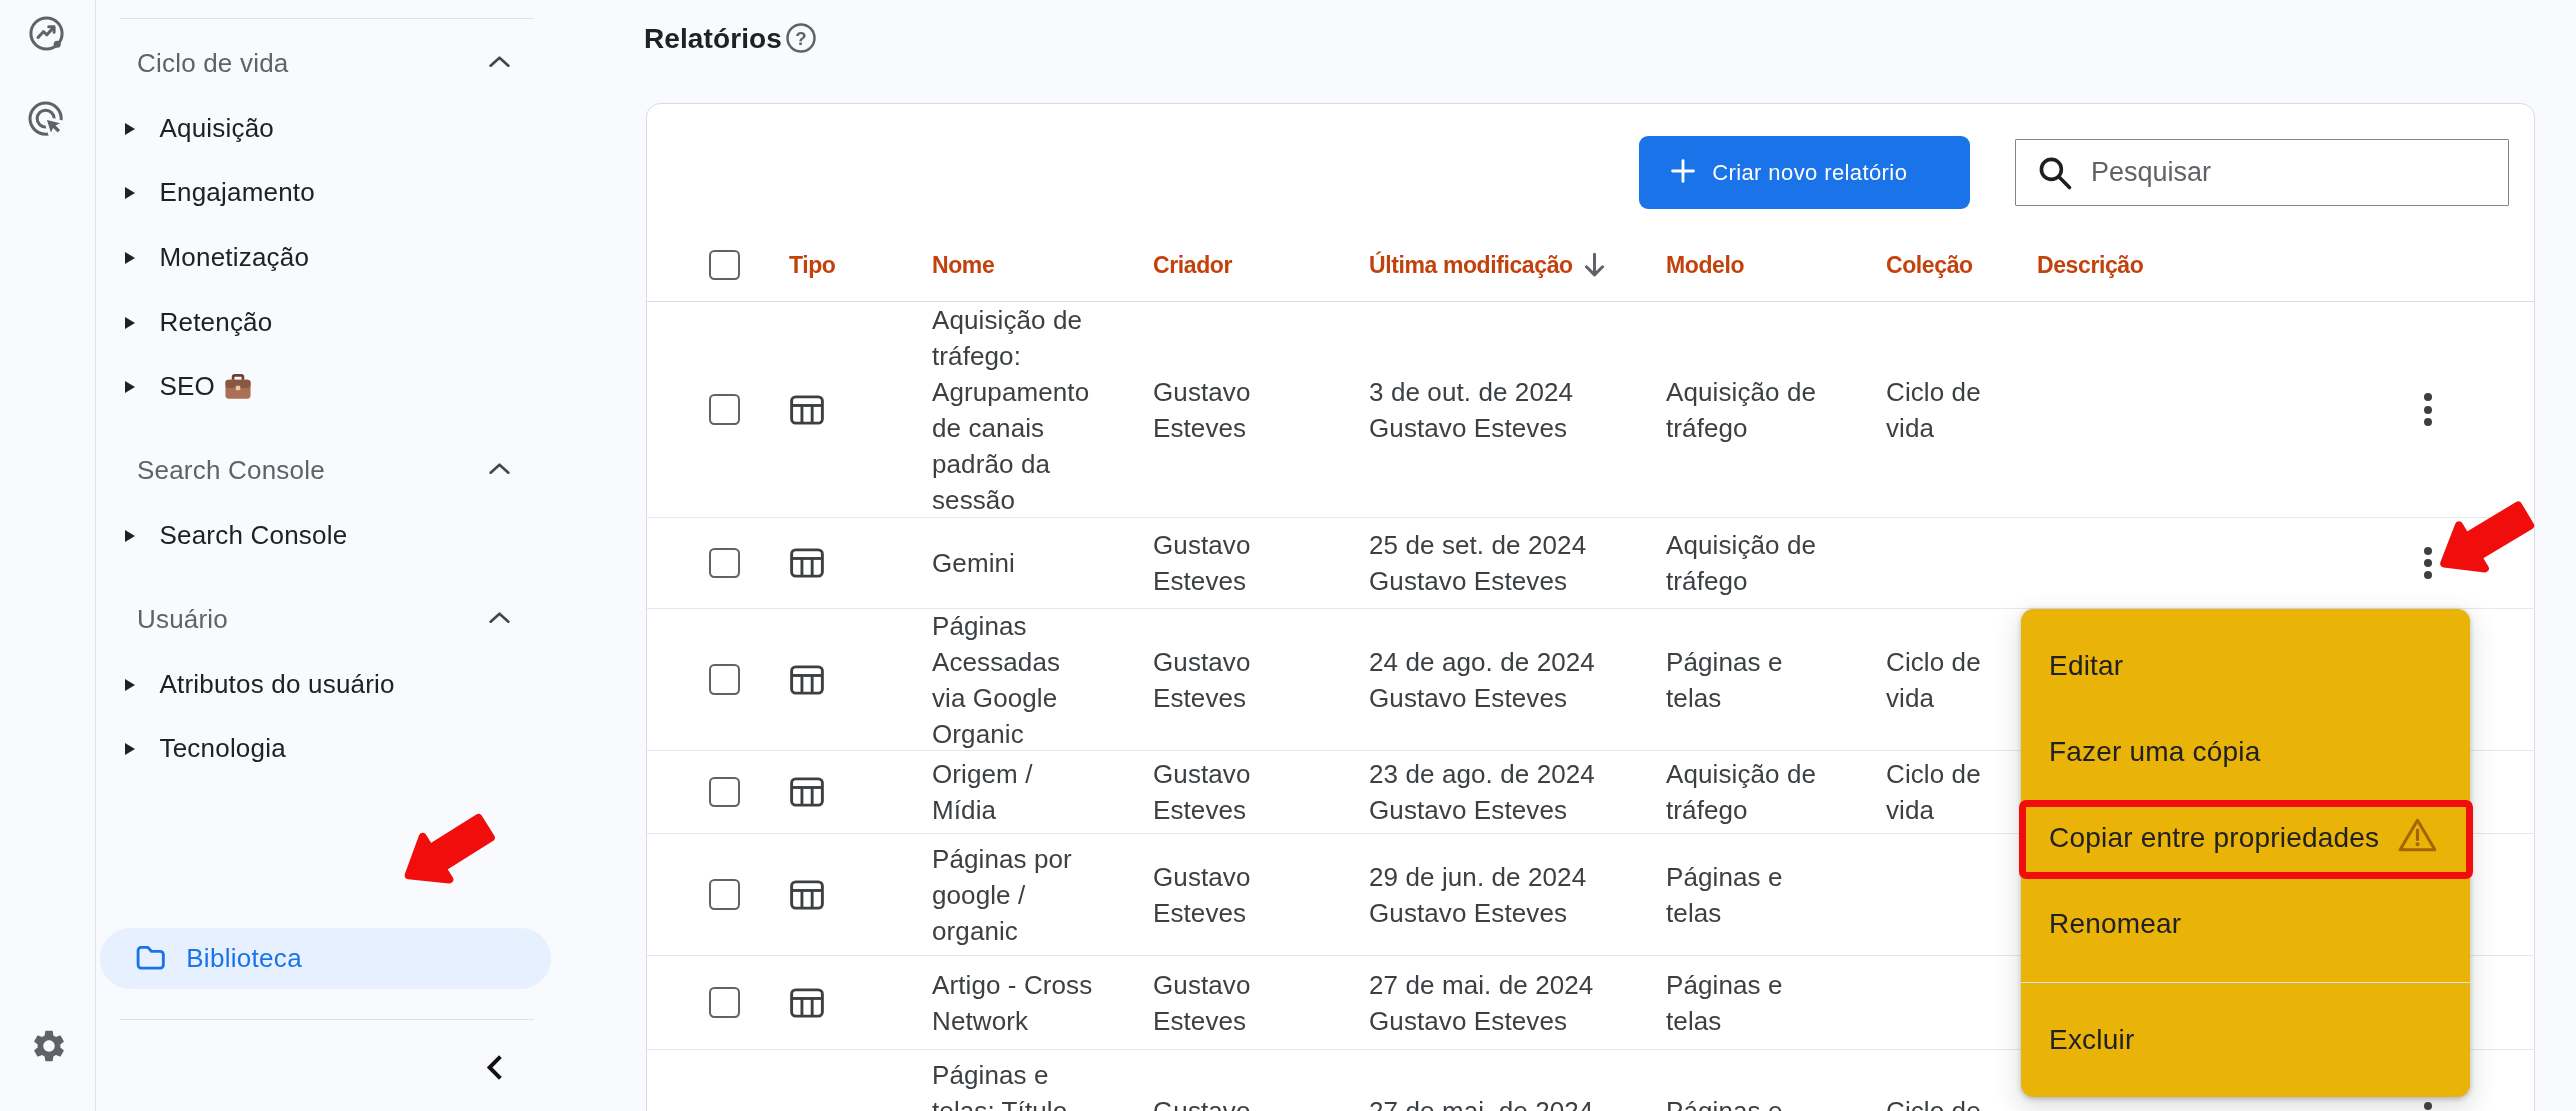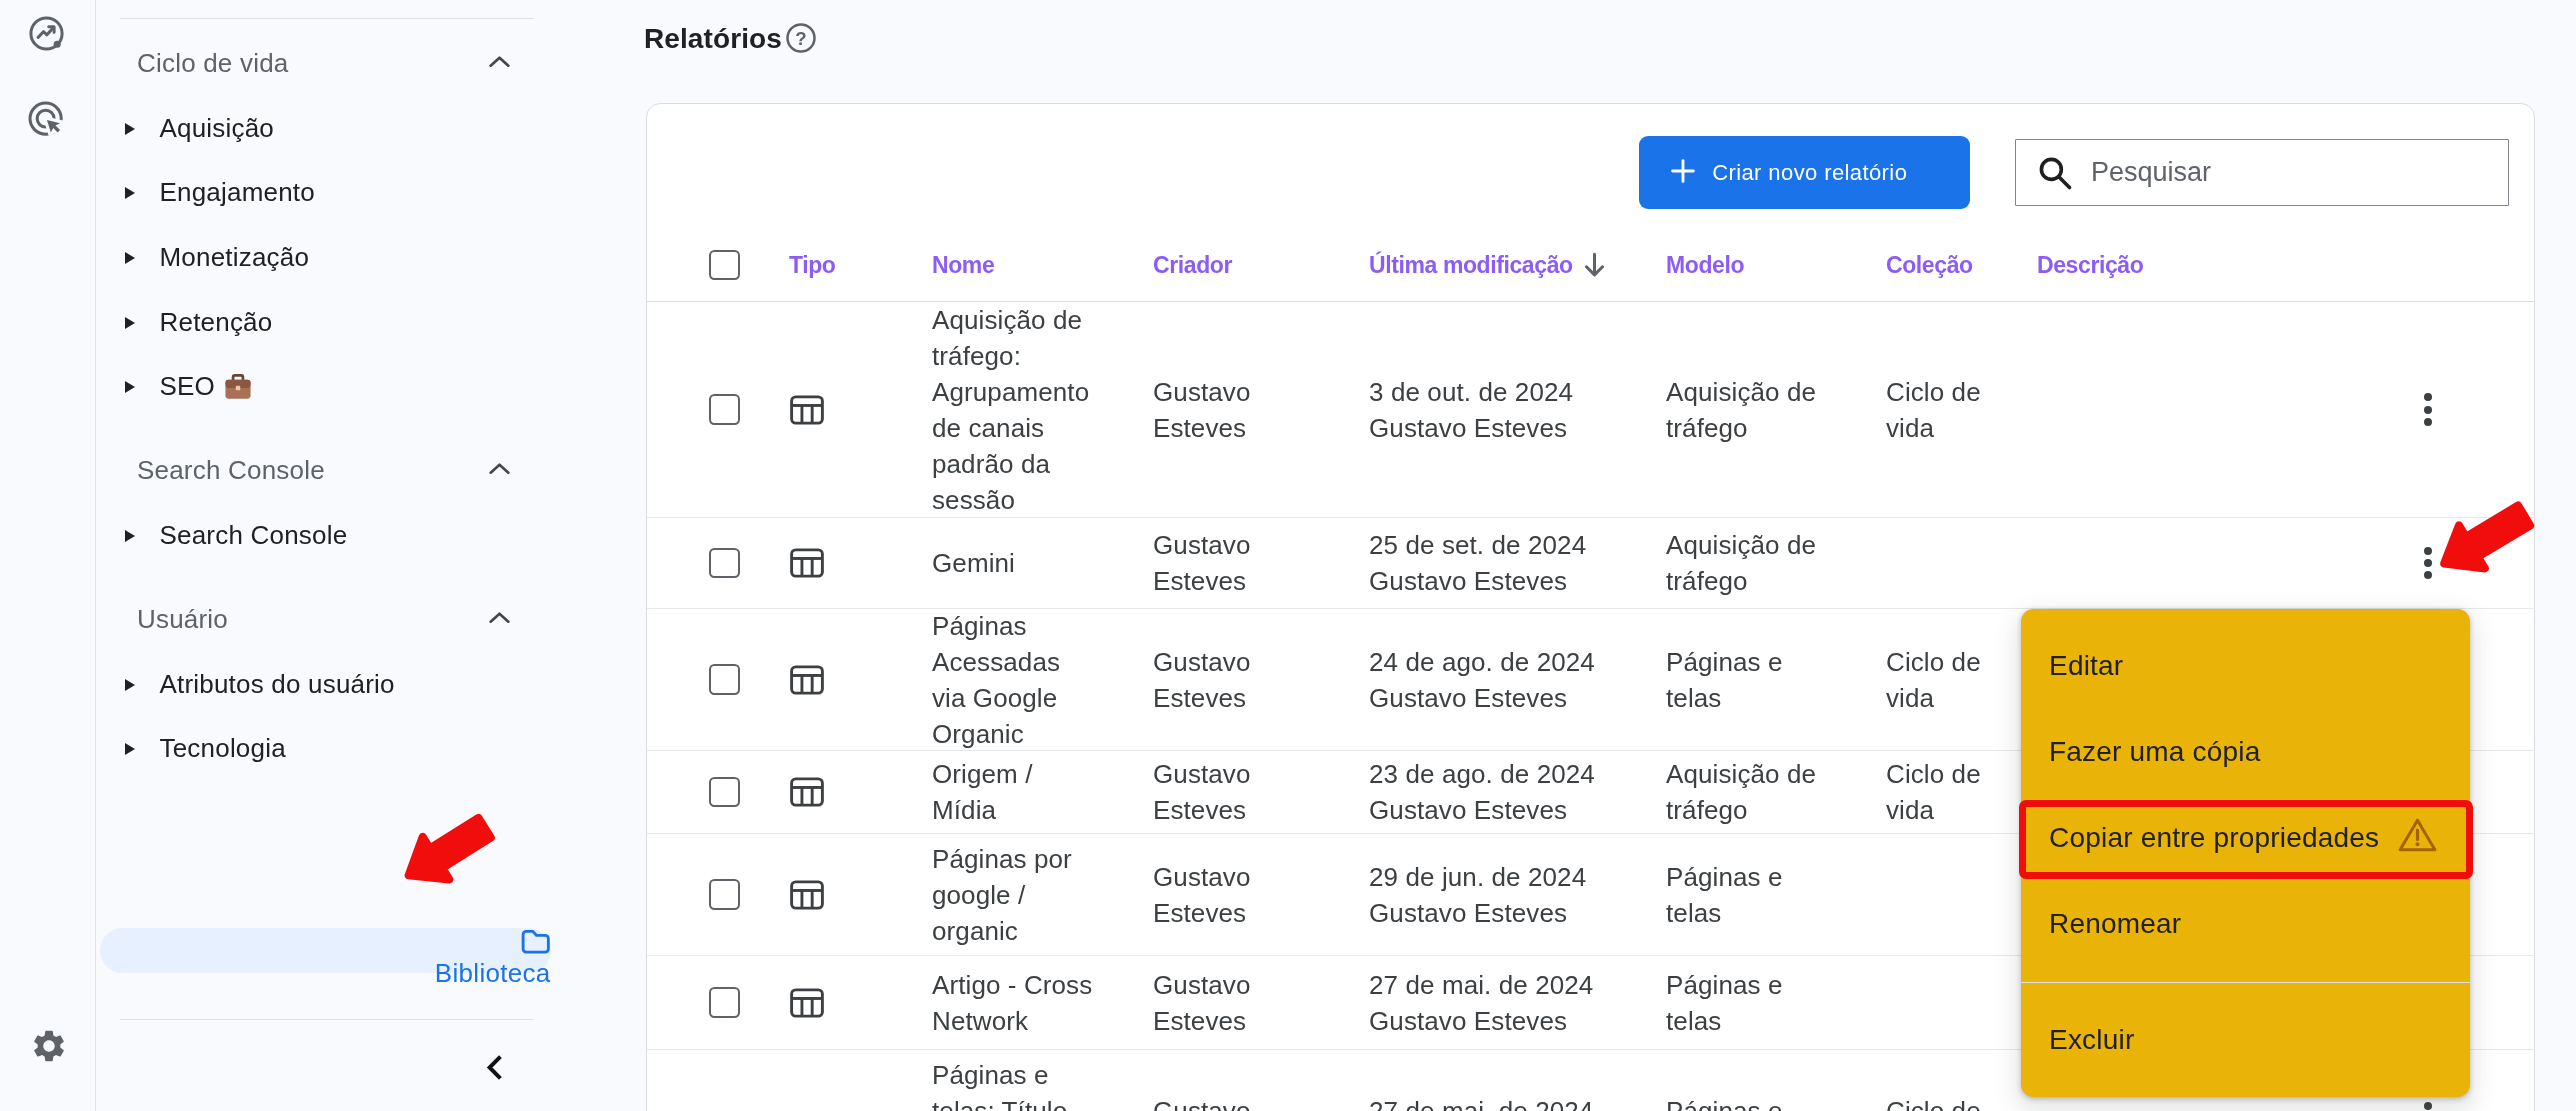--- a/index.html
+++ b/index.html
@@ -18,21 +18,21 @@
   .nav { position:absolute; left:96px; top:0; width:478px; height:1111px; background:#f8fafd; }
   .nav-divider { position:absolute; left:24px; width:414px; height:0.9px; background:#dfe1e5; }
   .section-header { position:absolute; left:41px; width:397px; height:45px; display:flex; align-items:center; }
   .section-title { font-size:26px; color:#5f6368; letter-spacing:0.2px; }
   .chevron-up { margin-left:auto; margin-right:23px; }
   .nav-item { position:absolute; left:24px; width:414px; height:65px; display:flex; align-items:center; }
   .tri { width:0; height:0; border-left:10.8px solid #202124; border-top:6.7px solid transparent; border-bottom:6.7px solid transparent; margin-left:4.5px; }
   .nav-item-label { margin-left:25px; font-size:26px; color:#202124; letter-spacing:0.2px; }
   .briefcase { margin-left:9px; }
 
-  .library-pill { position:absolute; left:3.6px; top:928px; width:451px; height:45px; background:#e7f0fe; border-radius:30.5px; display:flex; align-items:flex-end;flex-direction:column; }
+  .library-pill { position:absolute; left:3.6px; top:928px; width:451px; height:61px; background:#e7f0fe; border-radius:30.5px; display:flex; align-items:center; }
   .library-label { margin-left:20.6px; font-size:26px; color:#1a73e8; letter-spacing:0.3px; }
   .folder-icon { margin-left:35px; }
   .collapse-btn { position:absolute; left:385px; top:1050px; width:27px; height:34px; display:flex; align-items:center; justify-content:center; }
 
   
   .page-title { position:absolute; left:644px; top:23px; font-size:28px; color:#202124; font-weight:700; letter-spacing:0.1px; }
   .help-icon { position:absolute; left:785px; top:22.4px; width:32px; height:32px; }
 
   .card { position:absolute; left:646px; top:103px; width:1889px; height:1040px; background:#fff; border:0.9px solid #dadce0; border-radius:14.3px 14.3px 0 0; }
 
@@ -40,21 +40,21 @@
   .create-btn .plus { margin-left:30px; }
   .create-btn .lbl { margin-left:15.2px; font-size:22px; letter-spacing:0.4px; }
 
   .search-box { position:absolute; left:1368px; top:35px; width:494px; height:67px; border:1.8px solid #80868b; border-radius:1px; background:#fff; display:flex; align-items:center; }
   .search-box svg { margin-left:20px; flex:none; }
   .search-input { border:none; outline:none; background:transparent; margin-left:17px; width:394px; font-family:"Liberation Sans",sans-serif; font-size:27px; color:#202124; }
   .search-input::placeholder { color:#5f6368; opacity:1; }
 
   
   .thead { position:absolute; left:0; top:125px; width:1888px; height:73px; border-bottom:0.9px solid #d9dce1; }
-  .th { position:absolute; top:50%; transform:translateY(-50%); font-weight:700; font-size:23px; color:#8b5cf6; letter-spacing:-0.4px; white-space:nowrap; display:flex; align-items:center; }
+  .th { position:absolute; top:50%; transform:translateY(-50%); font-weight:700; font-size:23px; color:#c2410c; letter-spacing:-0.4px; white-space:nowrap; display:flex; align-items:center; }
   .th .sort-inline { margin-left:9px; display:flex; }
   .checkbox { width:30.5px; height:30.5px; border:2.7px solid #5f6368; border-radius:5.4px; background:#fff; }
   .thead .checkbox { position:absolute; left:62px; top:20.6px; }
 
   .rows { position:absolute; left:0; top:198px; width:1888px; }
   .row { position:relative; width:1888px; border-bottom:0.9px solid #e6e8eb; }
   .cell { position:absolute; top:0; height:100%; display:flex; flex-direction:column; justify-content:center; font-size:26px; line-height:36px; color:#3c4043; white-space:pre-line; letter-spacing:0.1px; }
   .cell.c-check { left:62px; } .cell.c-type { left:141px; }
   .cell.c-name { left:285px; width:224px; }
   .cell.c-creator { left:506px; width:188px; }

